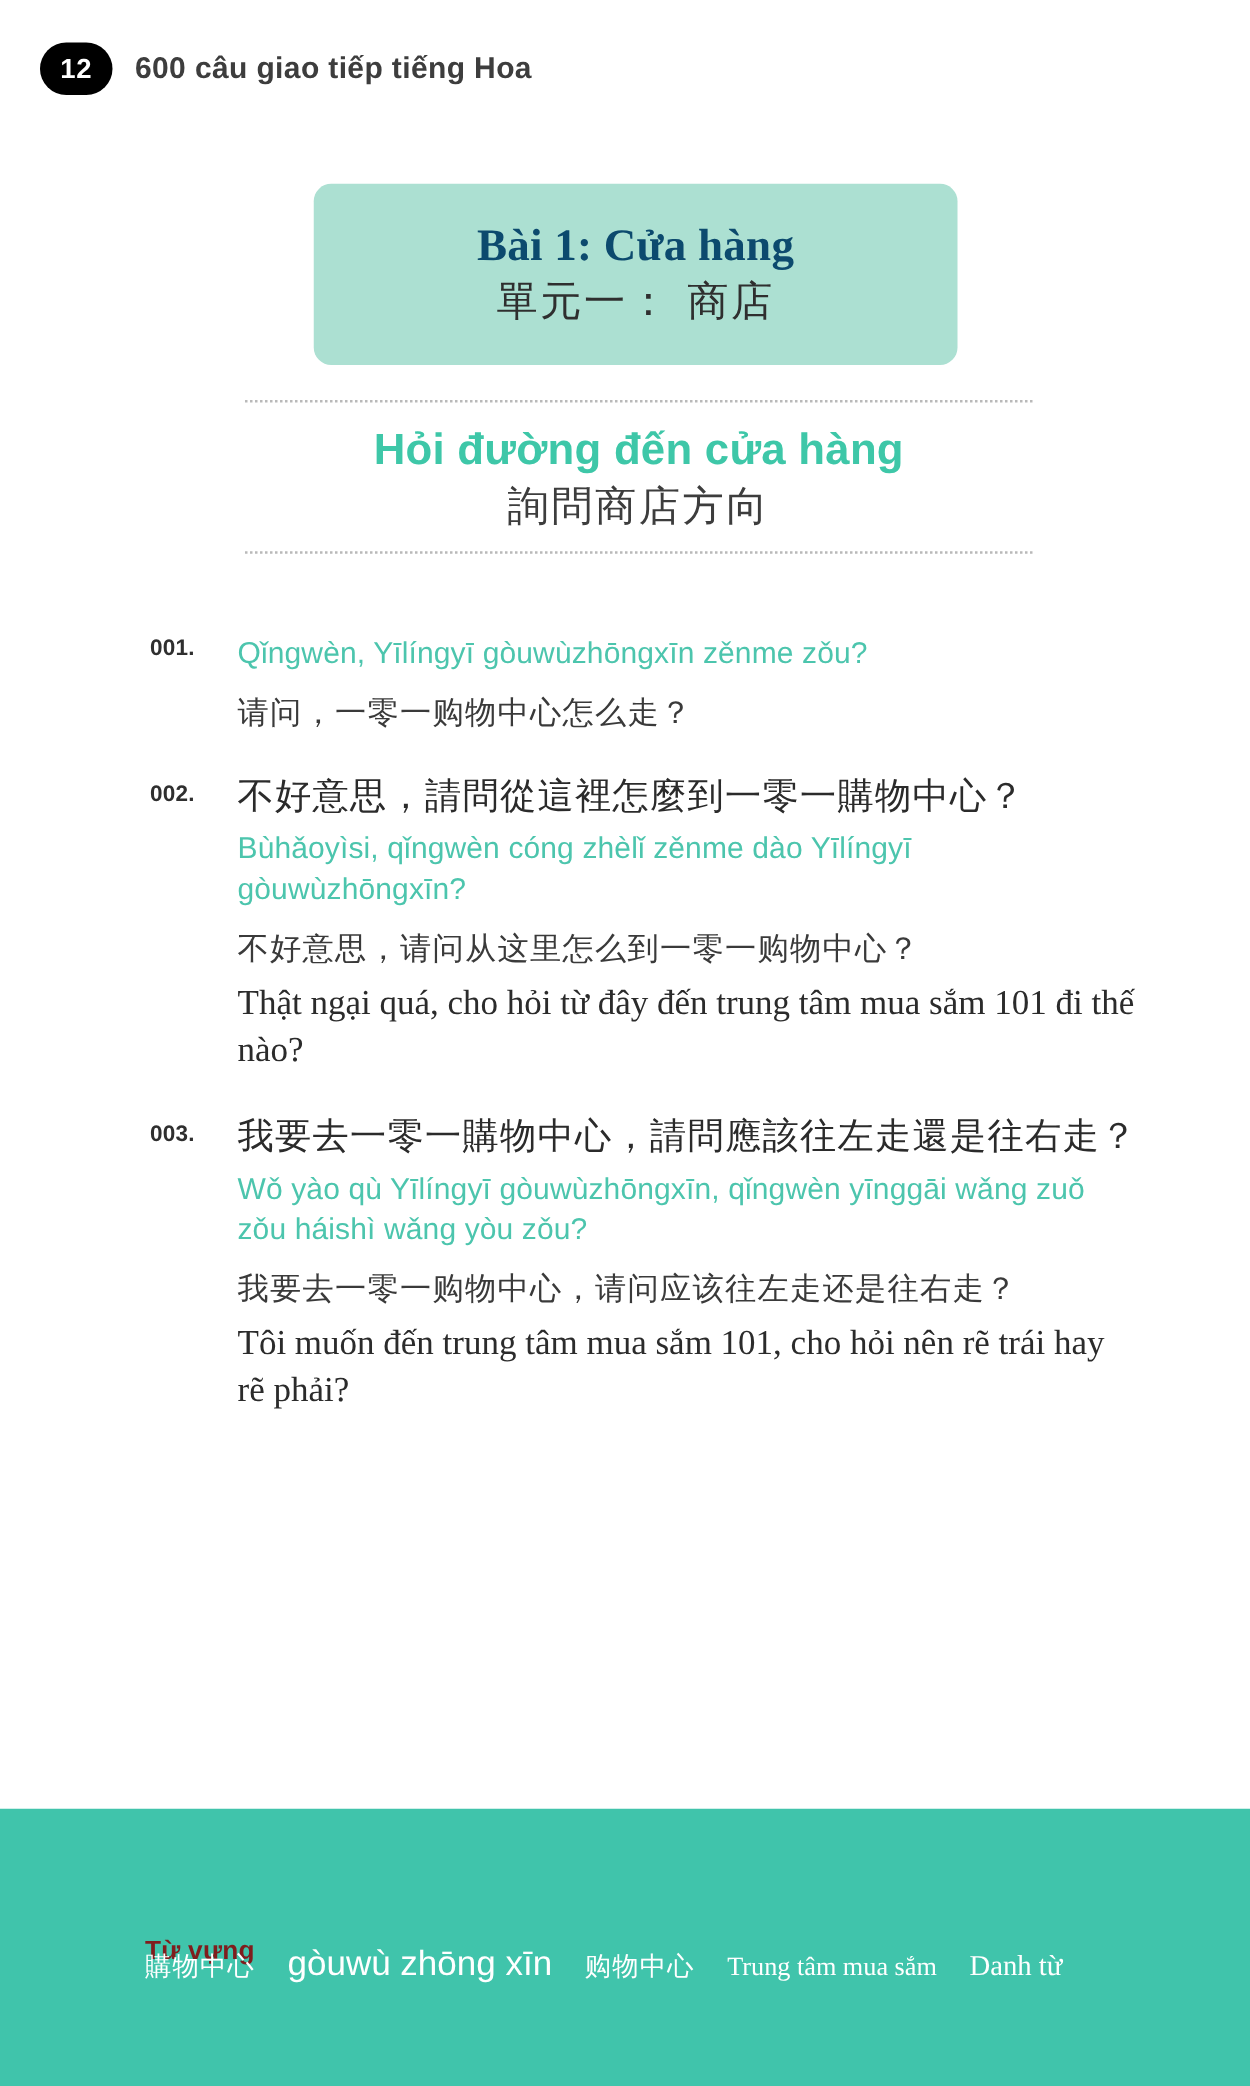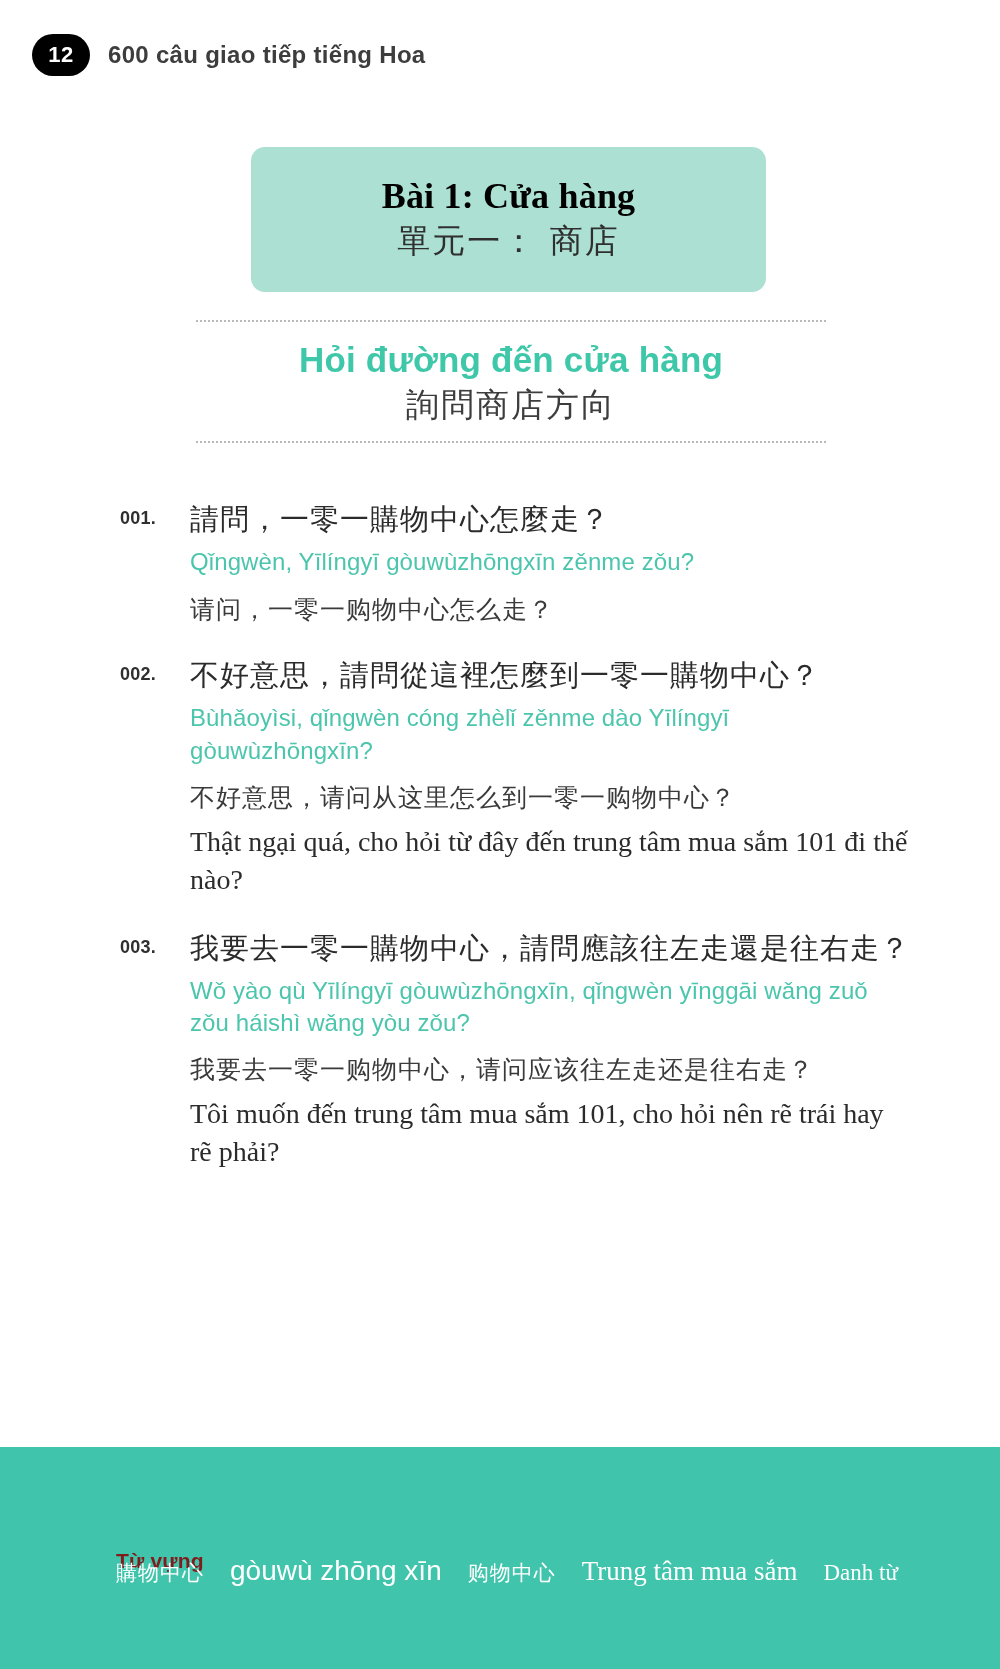--- a/index.html
+++ b/index.html
@@ -58,21 +58,21 @@
     display: flex;
     flex-direction: column;
     align-items: center;
     justify-content: center;
     gap: 2px;
   }
   .lesson-banner .vi {
     font-family: "Liberation Serif", serif;
     font-weight: bold;
     font-size: 36px;
-    color: #000000;
+    color: #0c4a6e;
     letter-spacing: 0.2px;
   }
   .lesson-banner .zh {
     font-family: "DejaVu Serif", serif;
     font-size: 33px;
     color: #2f2f2f;
     letter-spacing: 2px;
   }
 
   
@@ -201,21 +201,21 @@
     color: #ffffff;
   }
   .vocab-simp {
     font-family: "DejaVu Serif", serif;
     font-size: 21px;
     color: #ffffff;
     letter-spacing: 1px;
   }
   .vocab-vi {
     font-family: "Liberation Serif", serif;
-    font-size: 27px;
+    font-size: 21px;
     color: #ffffff;
   }
   .vocab-type {
     font-family: "Liberation Serif", serif;
     font-size: 23px;
     color: #ffffff;
   }
 </style>
 </head>
 <body>
@@ -233,21 +233,20 @@
 <div class="section-head">
   <div class="vi">Hỏi đường đến cửa hàng</div>
   <div class="zh">詢問商店方向</div>
 </div>
 
 <div class="entries">
 
   <div class="entry">
     <div class="entry-num">001.</div>
     <div class="entry-body">
-      <div class="line-trad">請問，一零一購物中心怎麼走？</div>
       <div class="line-pinyin">Qǐngwèn, Yīlíngyī gòuwùzhōngxīn zěnme zǒu?</div>
       <div class="line-simp">请问，一零一购物中心怎么走？</div>
     </div>
   </div>
 
   <div class="entry">
     <div class="entry-num">002.</div>
     <div class="entry-body">
       <div class="line-trad">不好意思，請問從這裡怎麼到一零一購物中心？</div>
       <div class="line-pinyin">Bùhǎoyìsi, qǐngwèn cóng zhèlǐ zěnme dào Yīlíngyī gòuwùzhōngxīn?</div>

